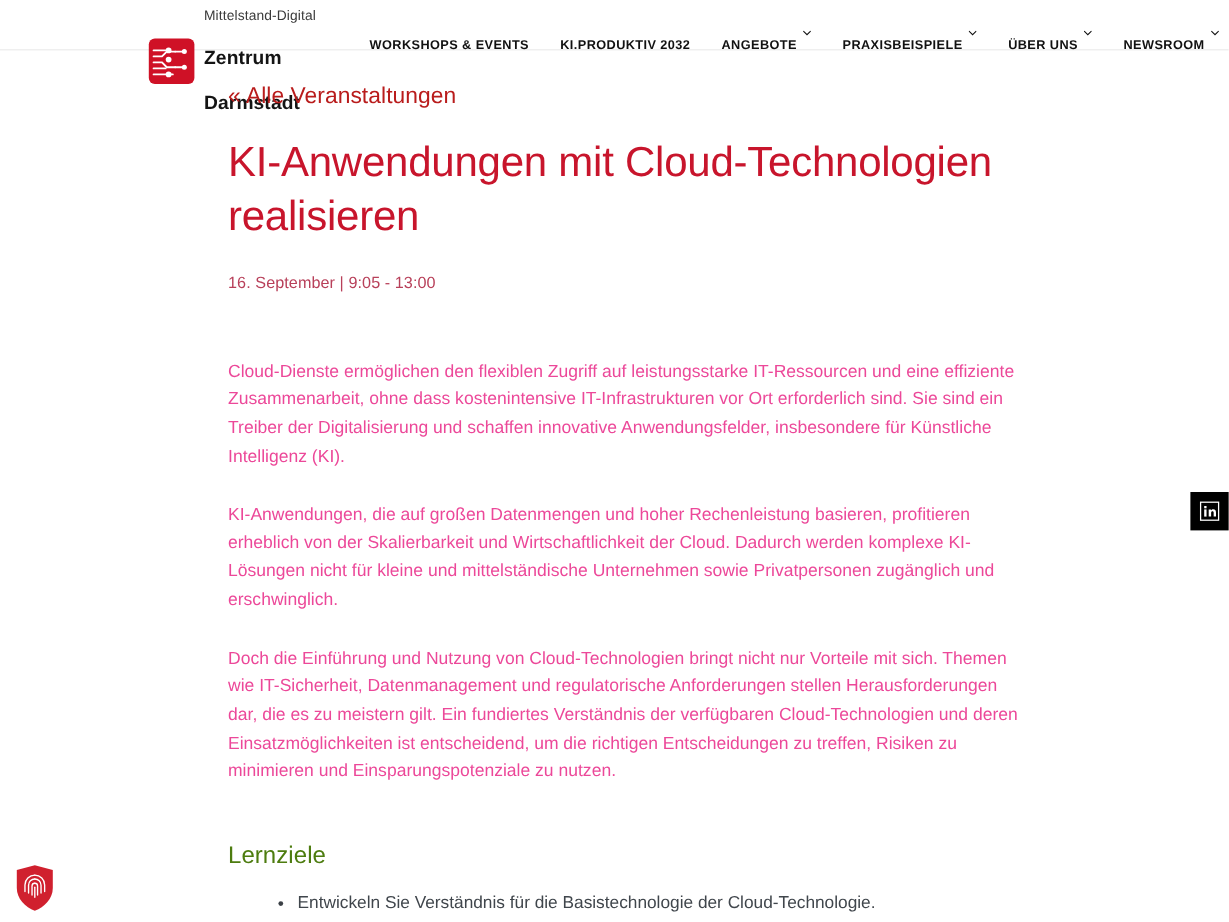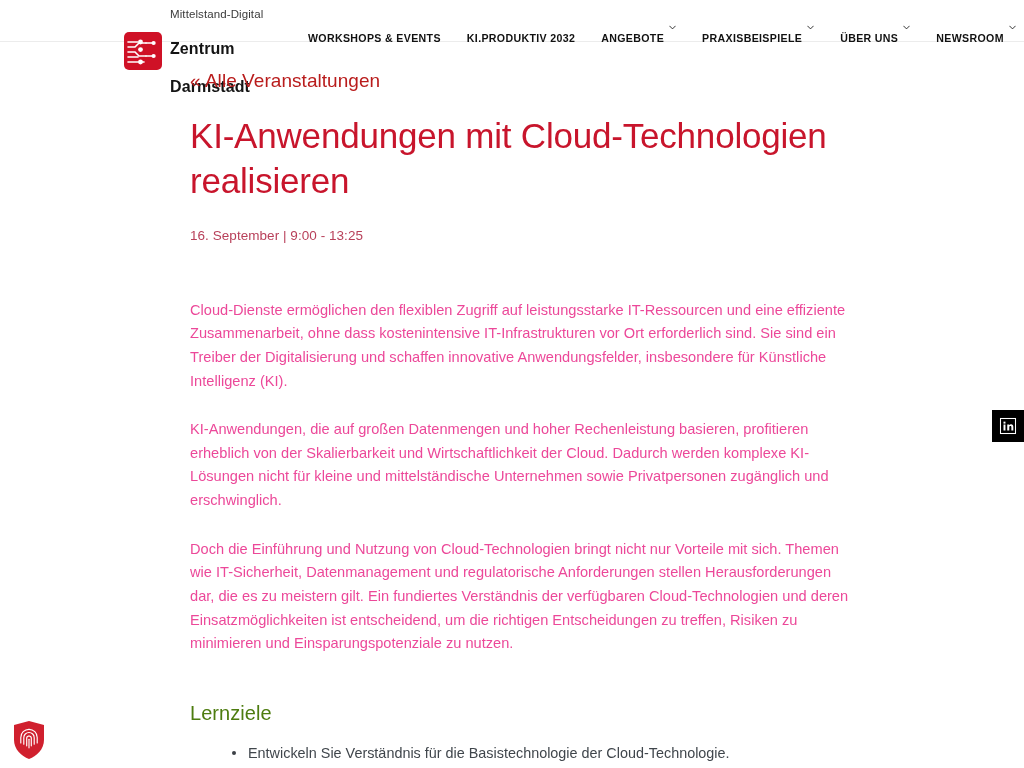--- a/index.html
+++ b/index.html
@@ -290,21 +290,21 @@
 </header>
 
 <div class="page-wrap">
 
   <main class="content">
 
     <a class="backlink" href="#">« Alle Veranstaltungen</a>
 
     <h1 class="event-title">KI-Anwendungen mit Cloud-Technologien realisieren</h1>
 
-    <div class="event-date">16. September | 9:00 - 13:25</div>
+    <div class="event-date">16. September | 9:05 - 13:00</div>
 
     <section class="body-copy">
       <p class="para">Cloud-Dienste ermöglichen den flexiblen Zugriff auf leistungsstarke IT-Ressourcen und eine effiziente Zusammenarbeit, ohne dass kostenintensive IT-Infrastrukturen vor Ort erforderlich sind. Sie sind ein Treiber der Digitalisierung und schaffen innovative Anwendungsfelder, insbesondere für Künstliche Intelligenz (KI).</p>
       <p class="para">KI-Anwendungen, die auf großen Datenmengen und hoher Rechenleistung basieren, profitieren erheblich von der Skalierbarkeit und Wirtschaftlichkeit der Cloud. Dadurch werden komplexe KI-Lösungen nicht für kleine und mittelständische Unternehmen sowie Privatpersonen zugänglich und erschwinglich.</p>
       <p class="para">Doch die Einführung und Nutzung von Cloud-Technologien bringt nicht nur Vorteile mit sich. Themen wie IT-Sicherheit, Datenmanagement und regulatorische Anforderungen stellen Herausforderungen dar, die es zu meistern gilt. Ein fundiertes Verständnis der verfügbaren Cloud-Technologien und deren Einsatzmöglichkeiten ist entscheidend, um die richtigen Entscheidungen zu treffen, Risiken zu minimieren und Einsparungspotenziale zu nutzen.</p>
     </section>
 
     <h2 class="section-heading">Lernziele</h2>
 
     <ul class="goals-list">

